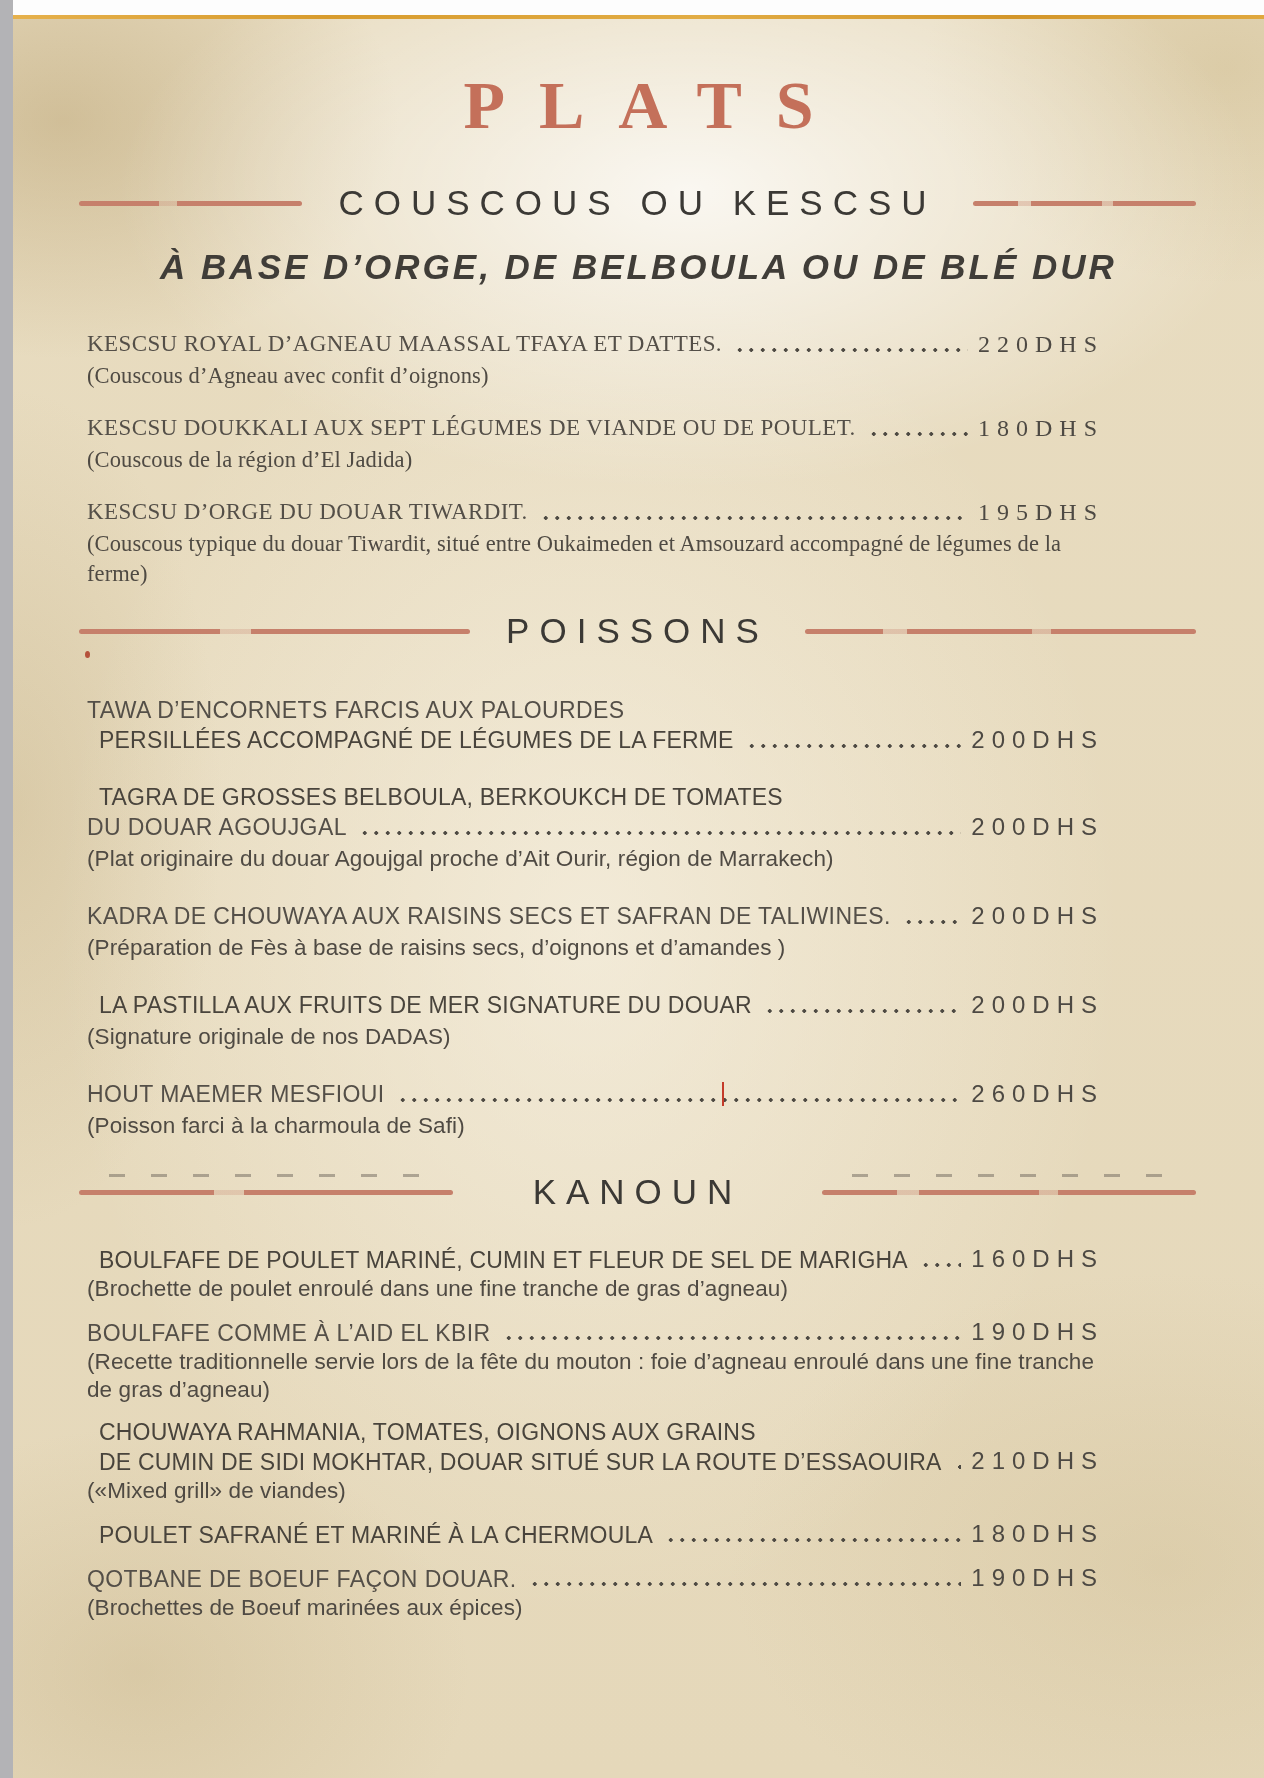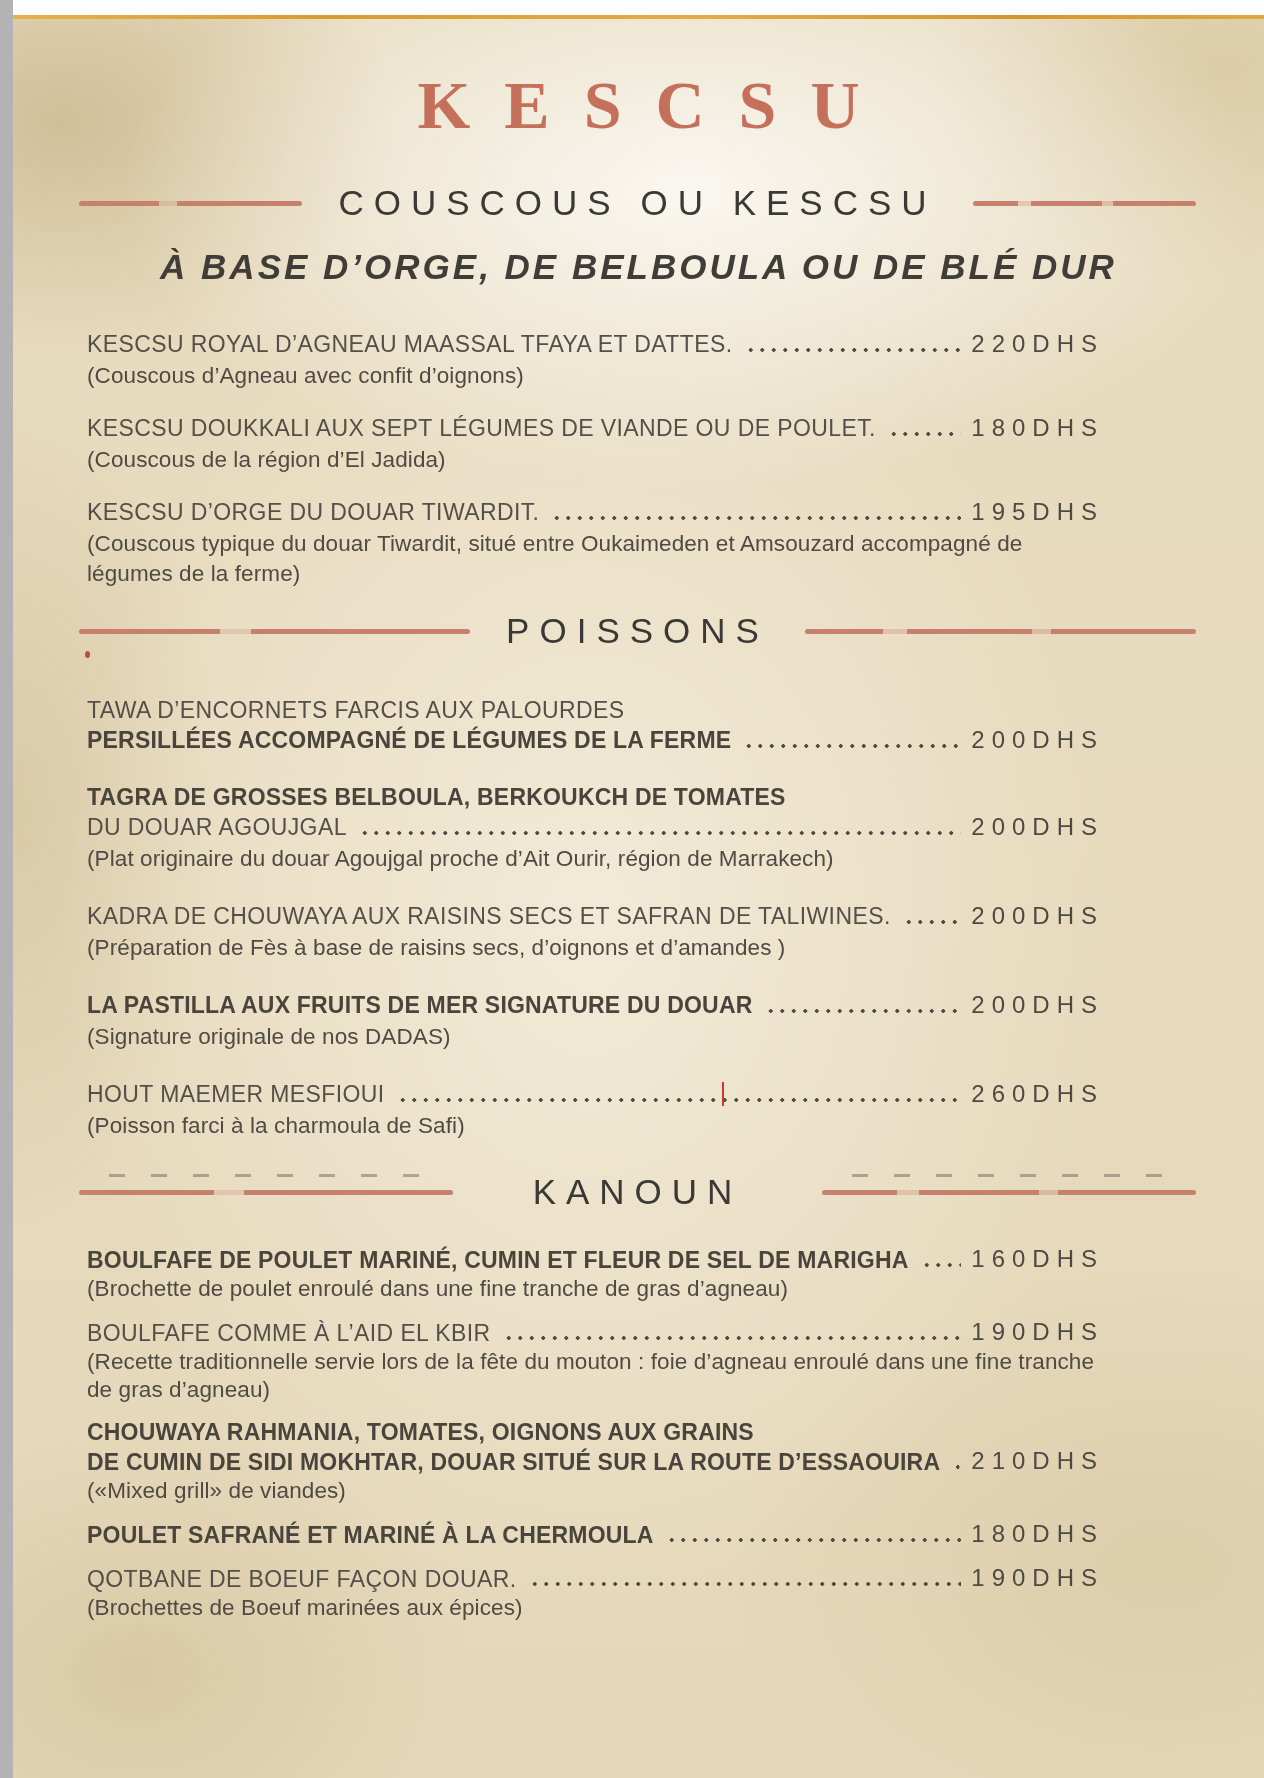--- a/index.html
+++ b/index.html
@@ -44,52 +44,52 @@
     background:repeating-linear-gradient(90deg, rgba(110,102,92,.5) 0 16px, transparent 16px 42px);
   }
   .has-dot .red-dot{position:absolute;left:6px;top:40px;width:5px;height:7px;border-radius:50%;background:#b5523c;}
   .section-subtitle{
     margin-top:24px;text-align:center;
     font-weight:bold;font-size:35px;letter-spacing:3px;color:#403d38;font-style:italic;
   }
   .items{margin:40px 160px 0 74px;}
   .menu-item{margin-bottom:22px;}
   .name-line{font-size:23px;line-height:30px;letter-spacing:.4px;color:#544f48;}
-  .name-line.bold{font-weight:bold;color:#49443c;letter-spacing:.2px;}
+  .name-line.bold{font-weight:normal;color:#49443c;letter-spacing:.2px;margin-left:12px;}
   .price-row{display:flex;align-items:flex-end;}
   .price-row .name-line{white-space:nowrap;}
   .leader{
     flex:1;position:relative;height:6px;margin:0 10px 7px 12px;align-self:flex-end;
     background-image:radial-gradient(circle,#4e4a43 1.7px,transparent 1.9px);
     background-size:11.5px 6px;background-repeat:repeat-x;background-position:0 1px;
   }
   .red-tick{position:absolute;right:42%;bottom:-4px;width:2px;height:24px;background:#c43b2a;}
   .price{font-size:24px;line-height:30px;letter-spacing:7px;color:#4d4943;white-space:nowrap;}
   .item-desc{font-size:22.5px;line-height:30px;margin-top:2px;color:#4f4a43;letter-spacing:.1px;}
   
-  .section-0 .items{margin-top:42px;}
+  .section-0 .items{margin-top:42px;font-family:Liberation Serif, serif;}
   .section-0 .menu-item{margin-bottom:22px;}
   .section-1 .menu-header{margin-top:20px;}
   .section-1 .items{margin-top:44px;}
   .section-1 .menu-item{margin-bottom:27px;}
   .section-2 .menu-header{margin-top:31px;gap:44px;}
   .section-2 .items{margin-top:32px;}
   .section-2 .menu-item{margin-bottom:14px;}
   .section-2 .name-line{line-height:28px;}
   .section-2 .item-desc{line-height:28px;margin-top:1px;}
 </style>
 </head>
 <body>
 
 <div class="edge-left"></div>
 <div class="edge-top"></div>
 
 <div class="parchment">
   <div class="gold-line"></div>
-  <h1 class="page-title">KESCSU</h1>
+  <h1 class="page-title">PLATS</h1>
   <main>
       <section class="menu-section section-0">
         <div class="menu-header">
           <span class="hline left"></span>
           <span class="section-title">COUSCOUS OU KESCSU</span>
           <span class="hline right"></span>
         </div>
         <div class="section-subtitle">À BASE D’ORGE, DE BELBOULA OU DE BLÉ DUR</div>
         <div class="items">
           <div class="menu-item">

